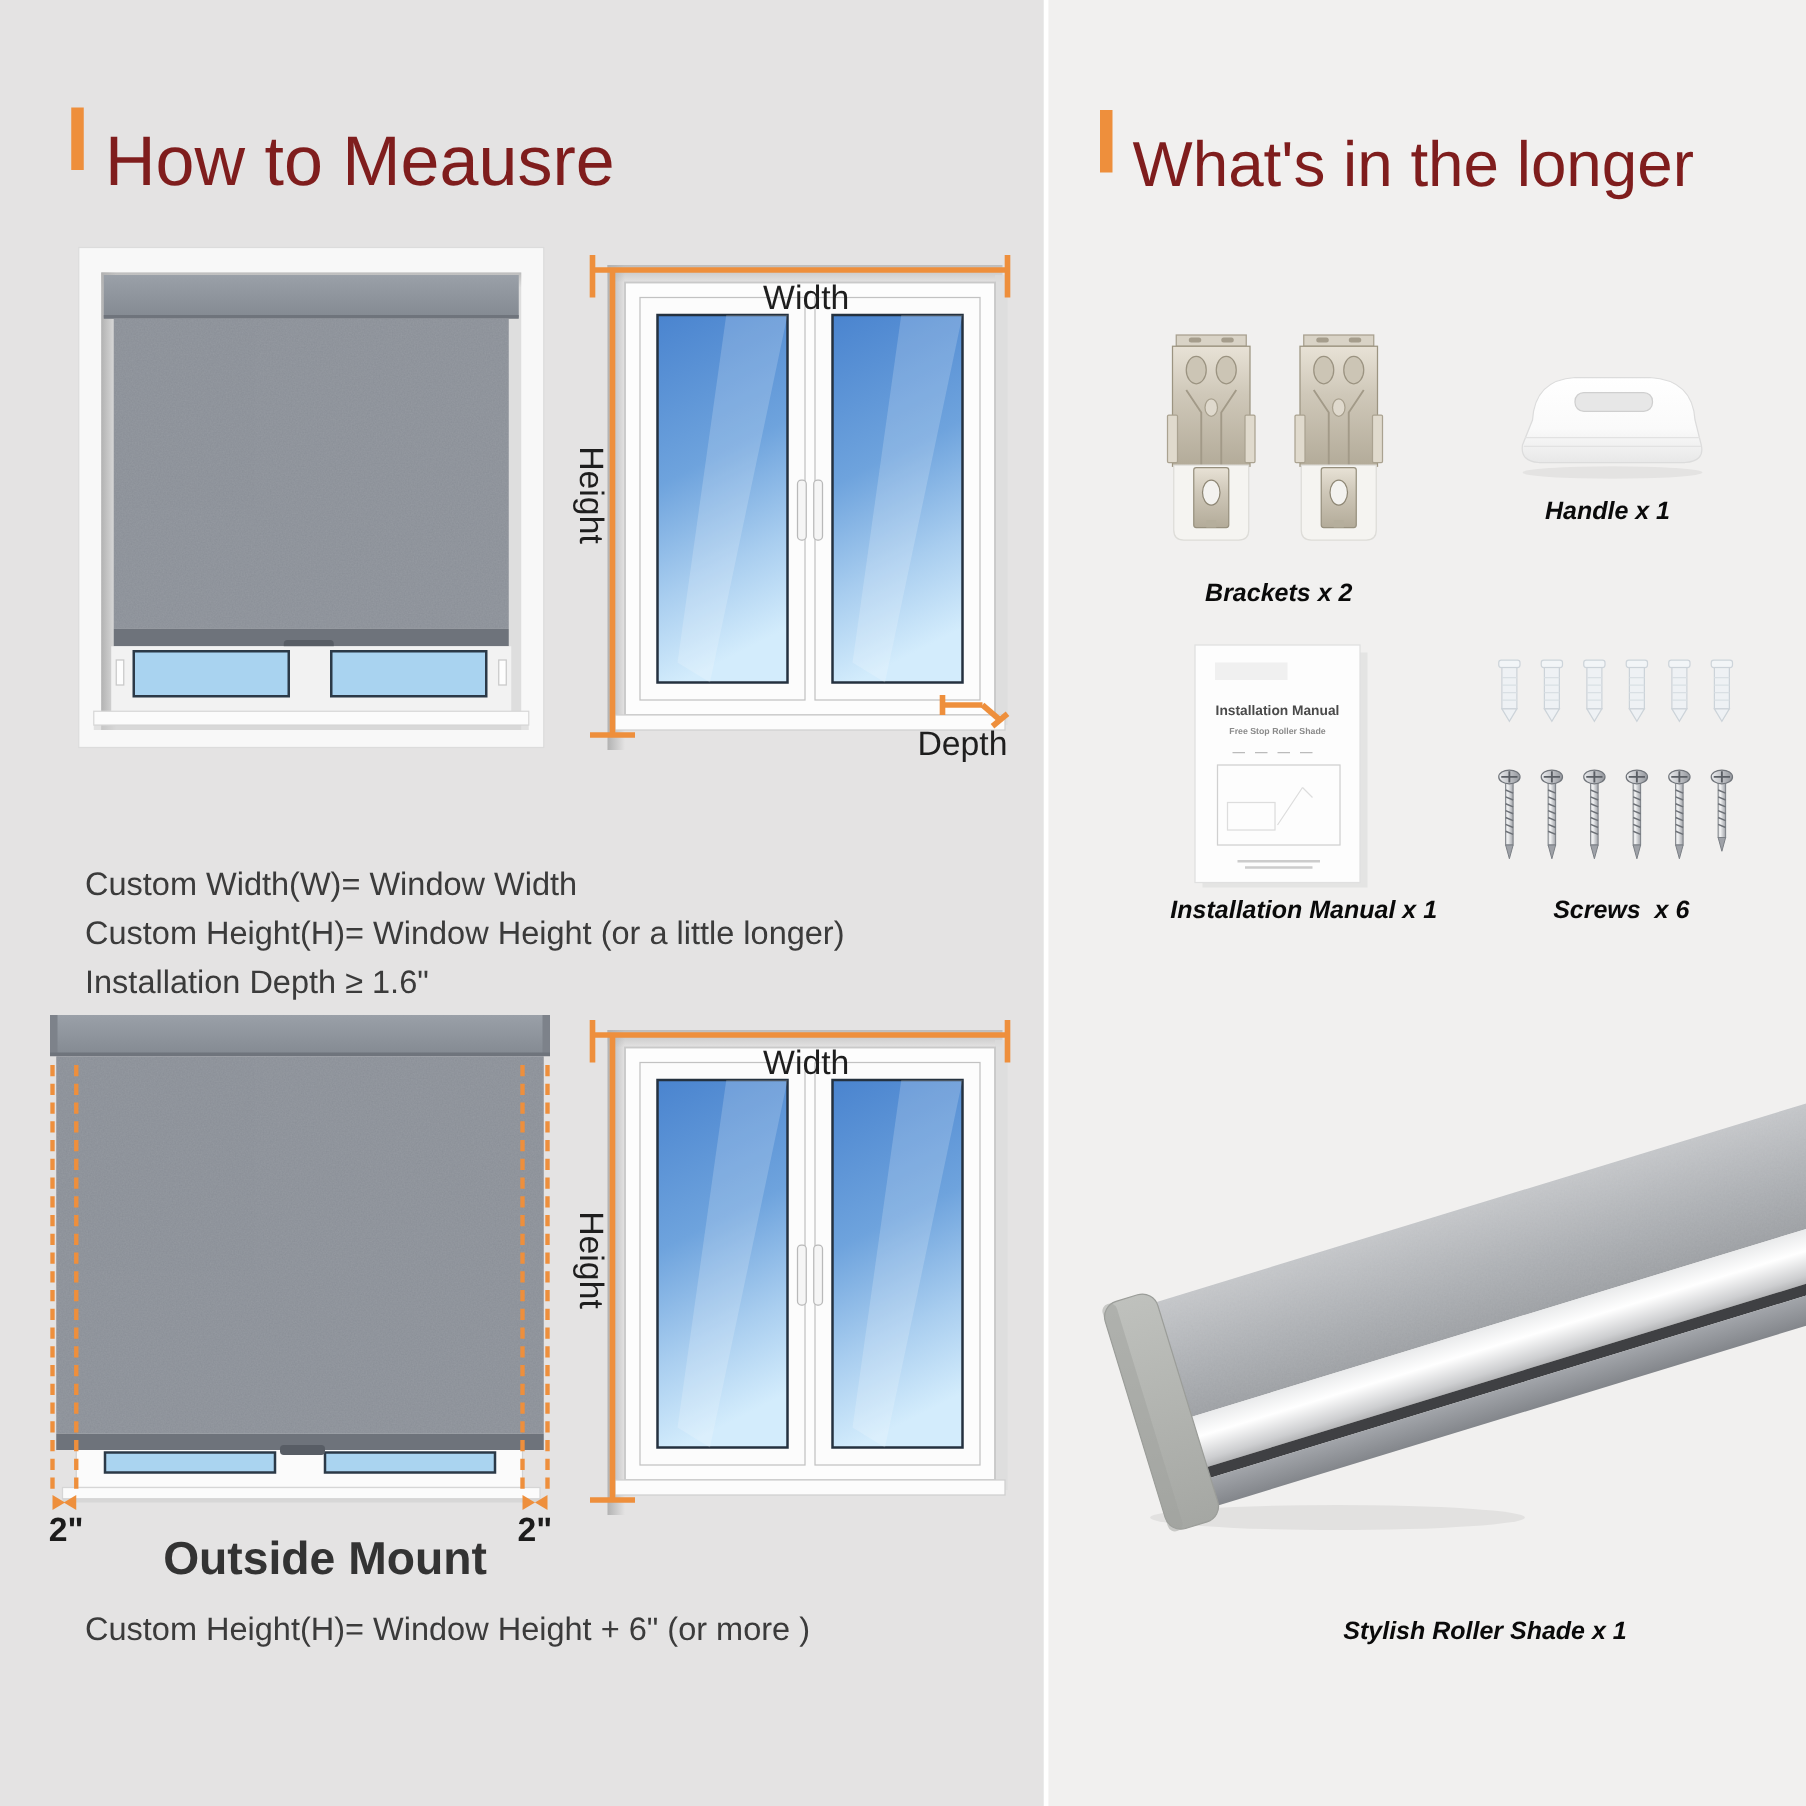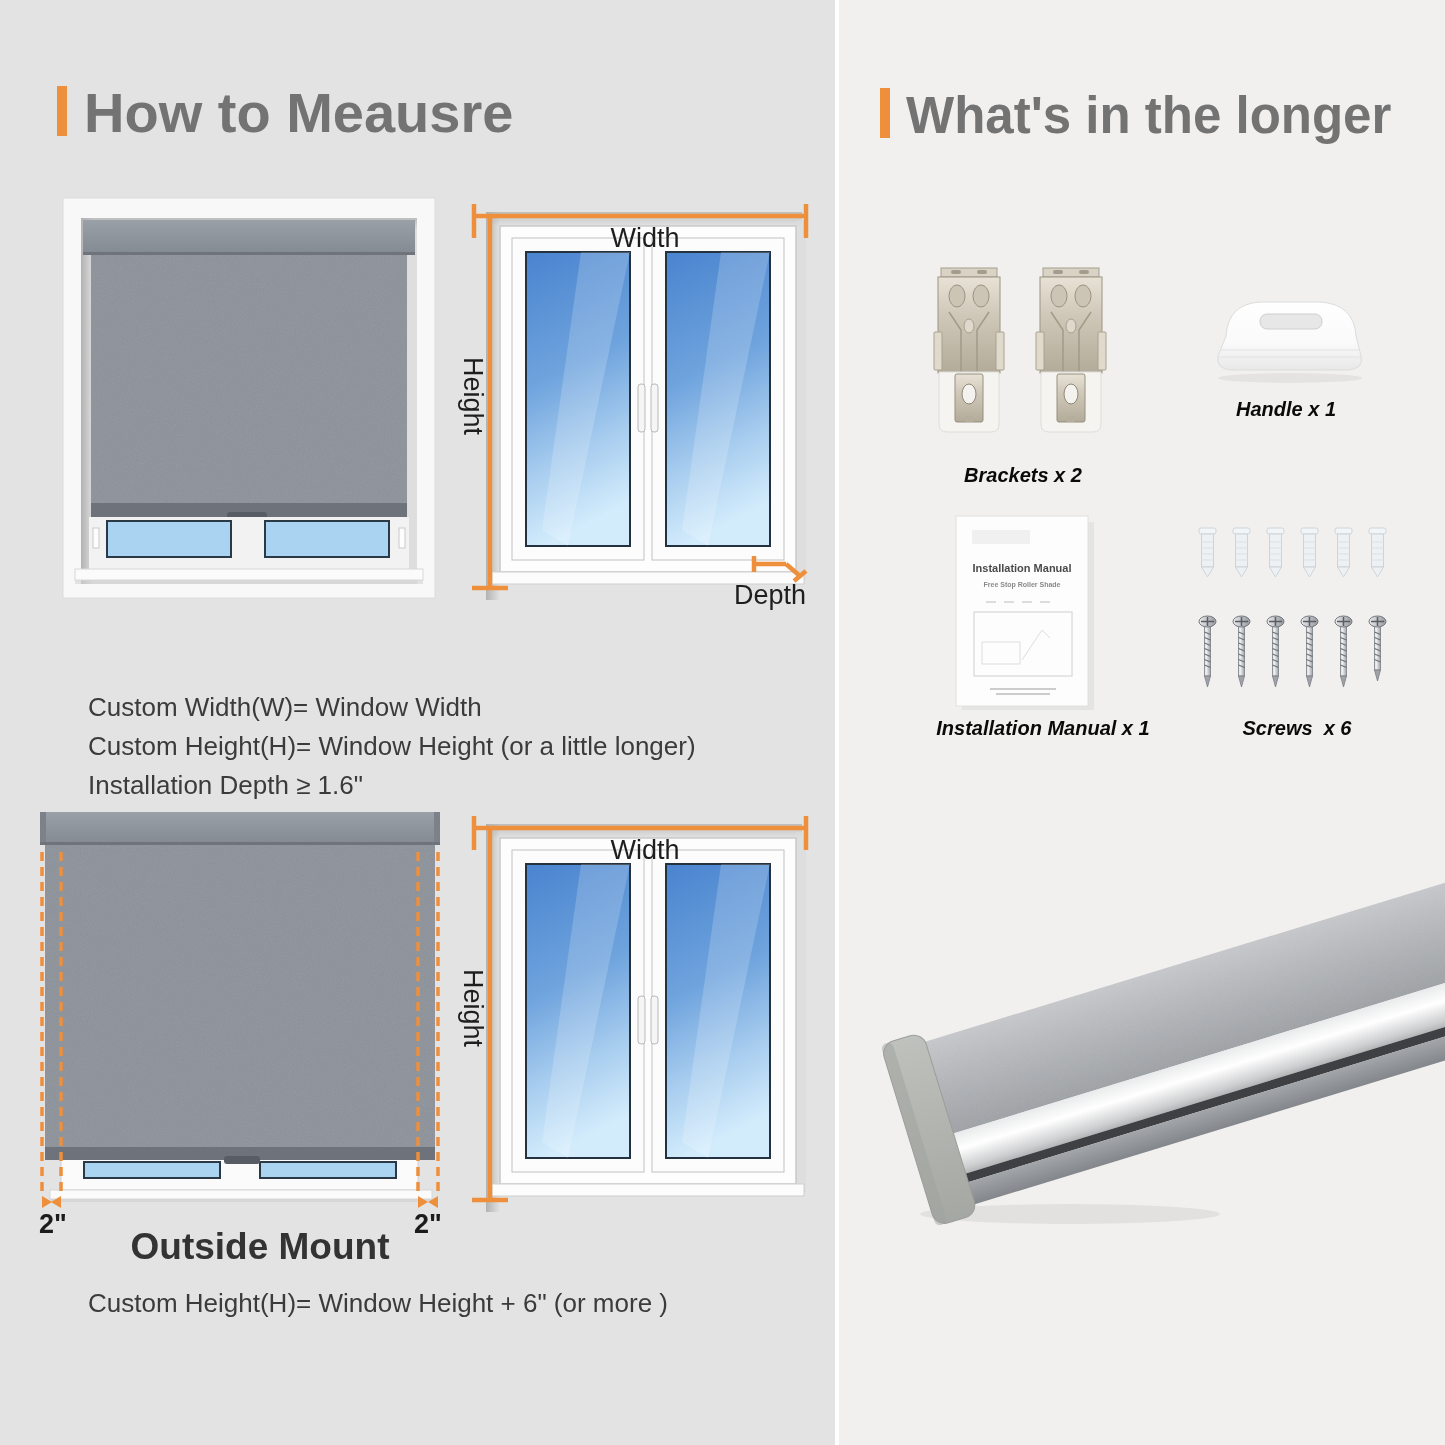--- a/index.html
+++ b/index.html
@@ -4,26 +4,26 @@
 <style>
   html,body{margin:0;padding:0;}
   #stage{position:relative;width:1445px;height:1445px;overflow:hidden;
          font-family:"Liberation Sans",sans-serif;background:#e5e4e4;}
   .panel{position:absolute;top:0;height:1445px;}
   #panel-left{left:0;width:835px;background:#e4e3e3;}
   #panel-divider{position:absolute;left:835px;top:0;width:4px;height:1445px;background:#ffffff;}
   #panel-right{left:839px;width:606px;background:#f1f0ef;}
   .abs{position:absolute;}
   .accent-bar{width:10px;height:50px;background:#ee8f3c;}
-  .sec-title{font-weight:bold;color:#737373;white-space:nowrap;}
+  .sec-title{font-weight:normal;color:#7f1d1d;white-space:nowrap;margin-top:16px;}
   .title-l{font-size:56px;}
   .title-r{font-size:51px;}
   .mount-heading{font-size:37px;font-weight:bold;color:#333333;text-align:center;width:330px;}
   .spec-lines{color:#3b3b3b;font-size:26px;}
-  .spec-line{height:39px;line-height:39px;white-space:nowrap;margin-left:20px;}
+  .spec-line{height:39px;line-height:39px;white-space:nowrap;}
   .item-label{font-size:20px;font-weight:bold;font-style:italic;color:#0a0a0a;
               text-align:center;white-space:pre;}
   svg{display:block;}
   svg text{font-family:"Liberation Sans",sans-serif;}
   .dim-label{font-size:27px;fill:#1e1e1e;}
   .gap-label{font-size:27px;font-weight:bold;fill:#1c1c1c;}
 </style>
 </head>
 <body>
 
@@ -392,14 +392,15 @@
     <g transform="translate(76,352) rotate(-17)">
       <rect x="-6" y="-170" width="640" height="96" fill="url(#fabG)"></rect>
       <rect x="-6" y="-170" width="640" height="96" fill="#aaadb1" filter="url(#fabricTex)" opacity="0.22"></rect>
       <rect x="-6" y="-74" width="640" height="42" fill="url(#rollG)"></rect>
       <rect x="-6" y="-32" width="640" height="9" fill="#3f4043"></rect>
       <rect x="-6" y="-23" width="640" height="23" fill="url(#lipG)"></rect>
       <rect x="-24" y="-180" width="44" height="190" rx="13" fill="url(#capG)" stroke="#9b9d99"></rect>
       <rect x="-24" y="-180" width="12" height="190" rx="6" fill="#9fa19d" opacity="0.5"></rect>
     </g>
   </svg>
+  <div class="abs item-label" style="left:1023px;top:1294px;width:330px;">Stylish Roller Shade x 1</div>
 
 </div>
 
 </body></html>

